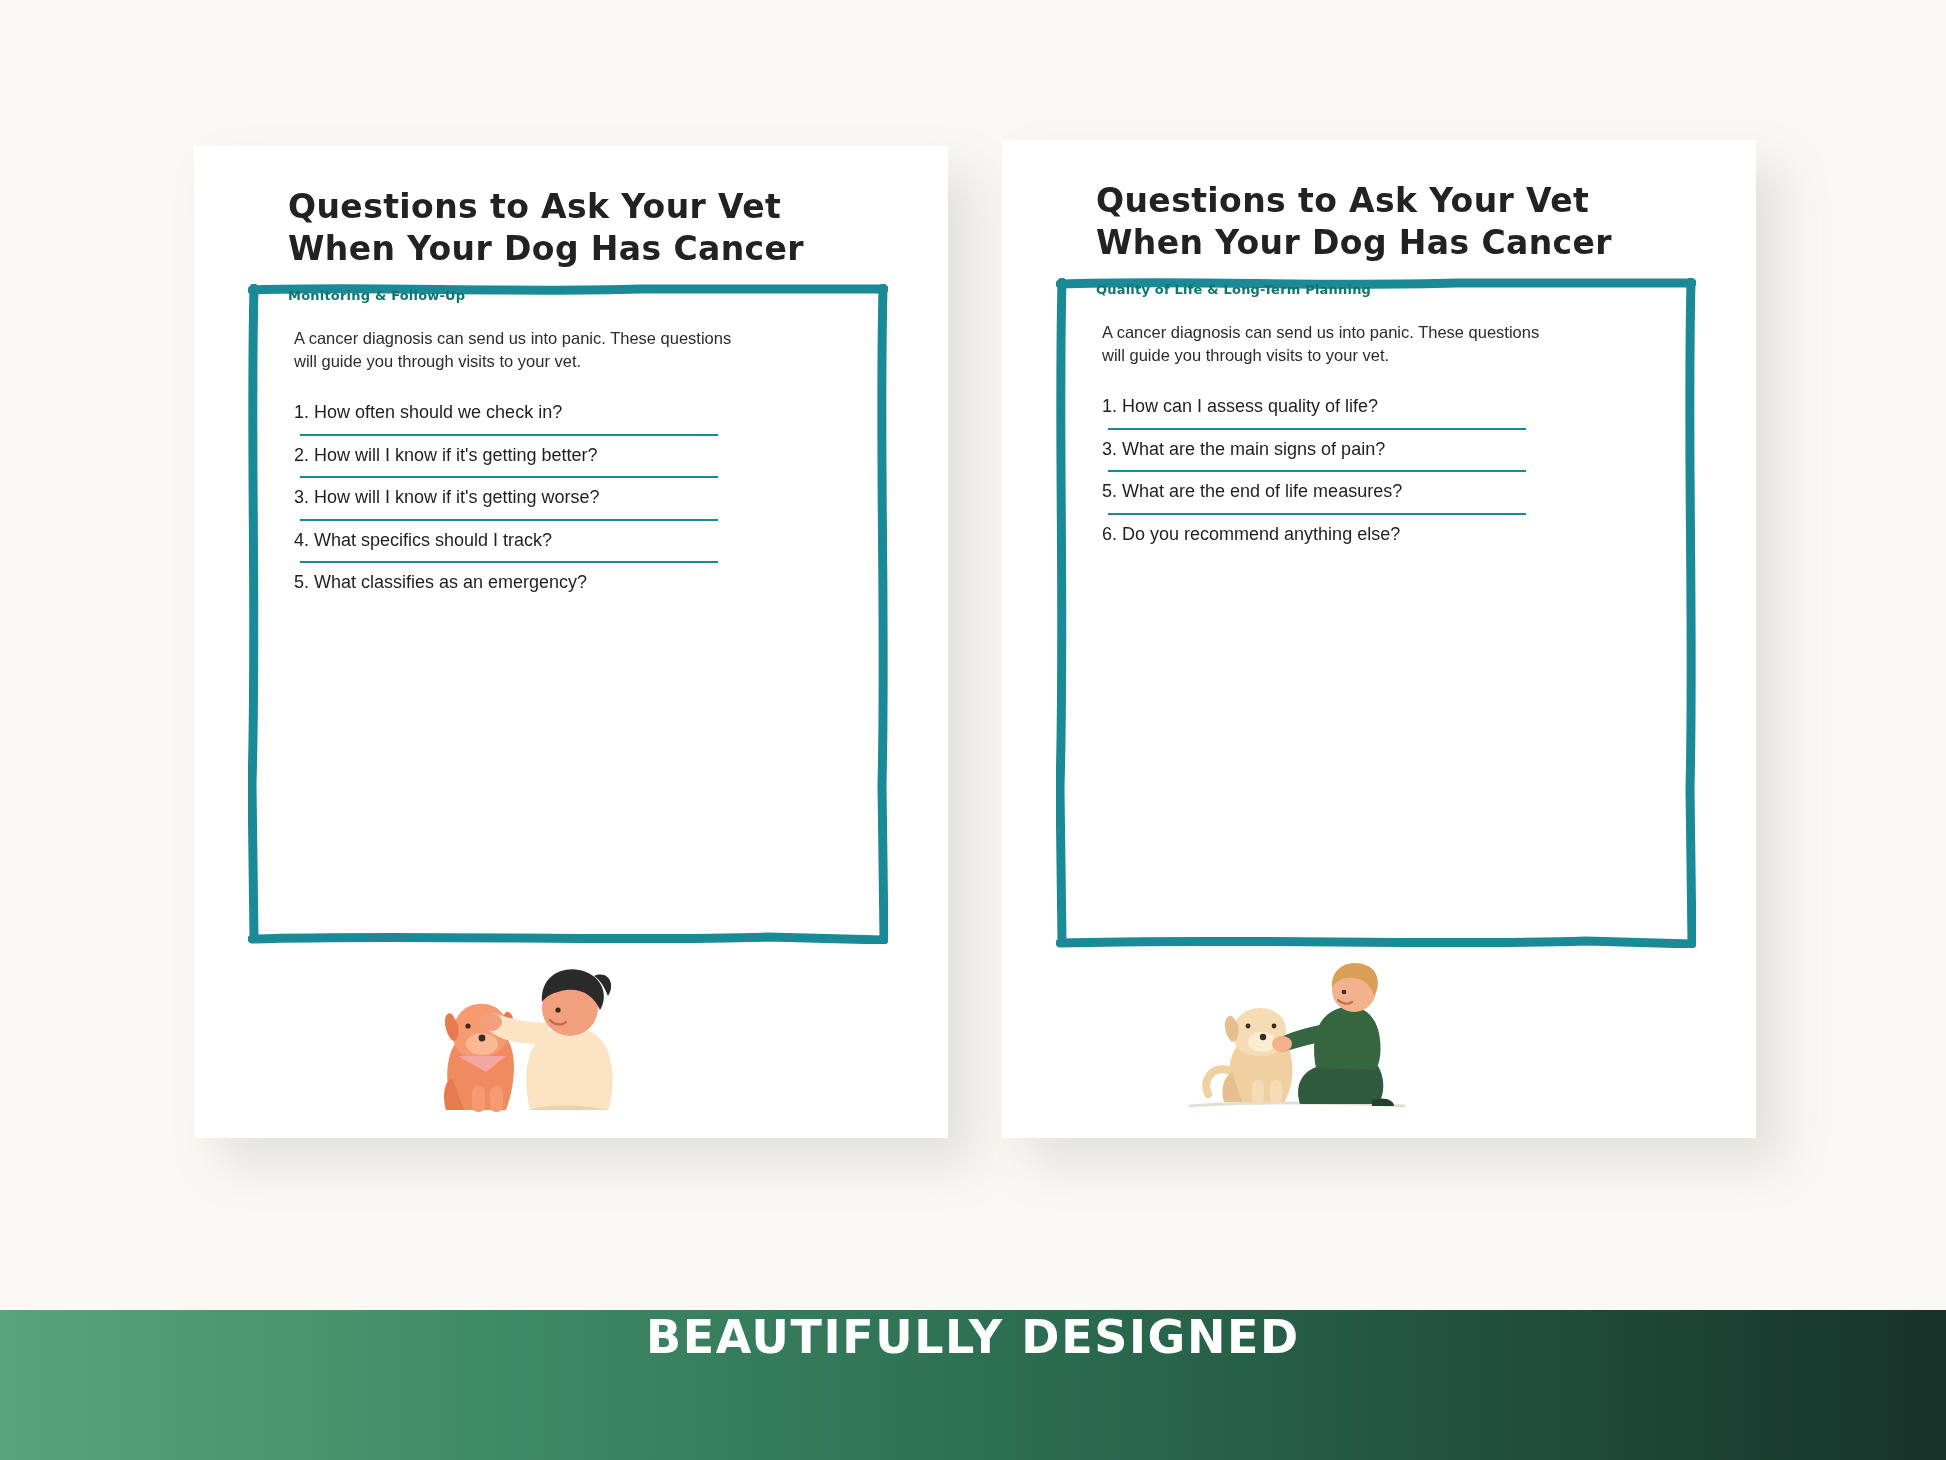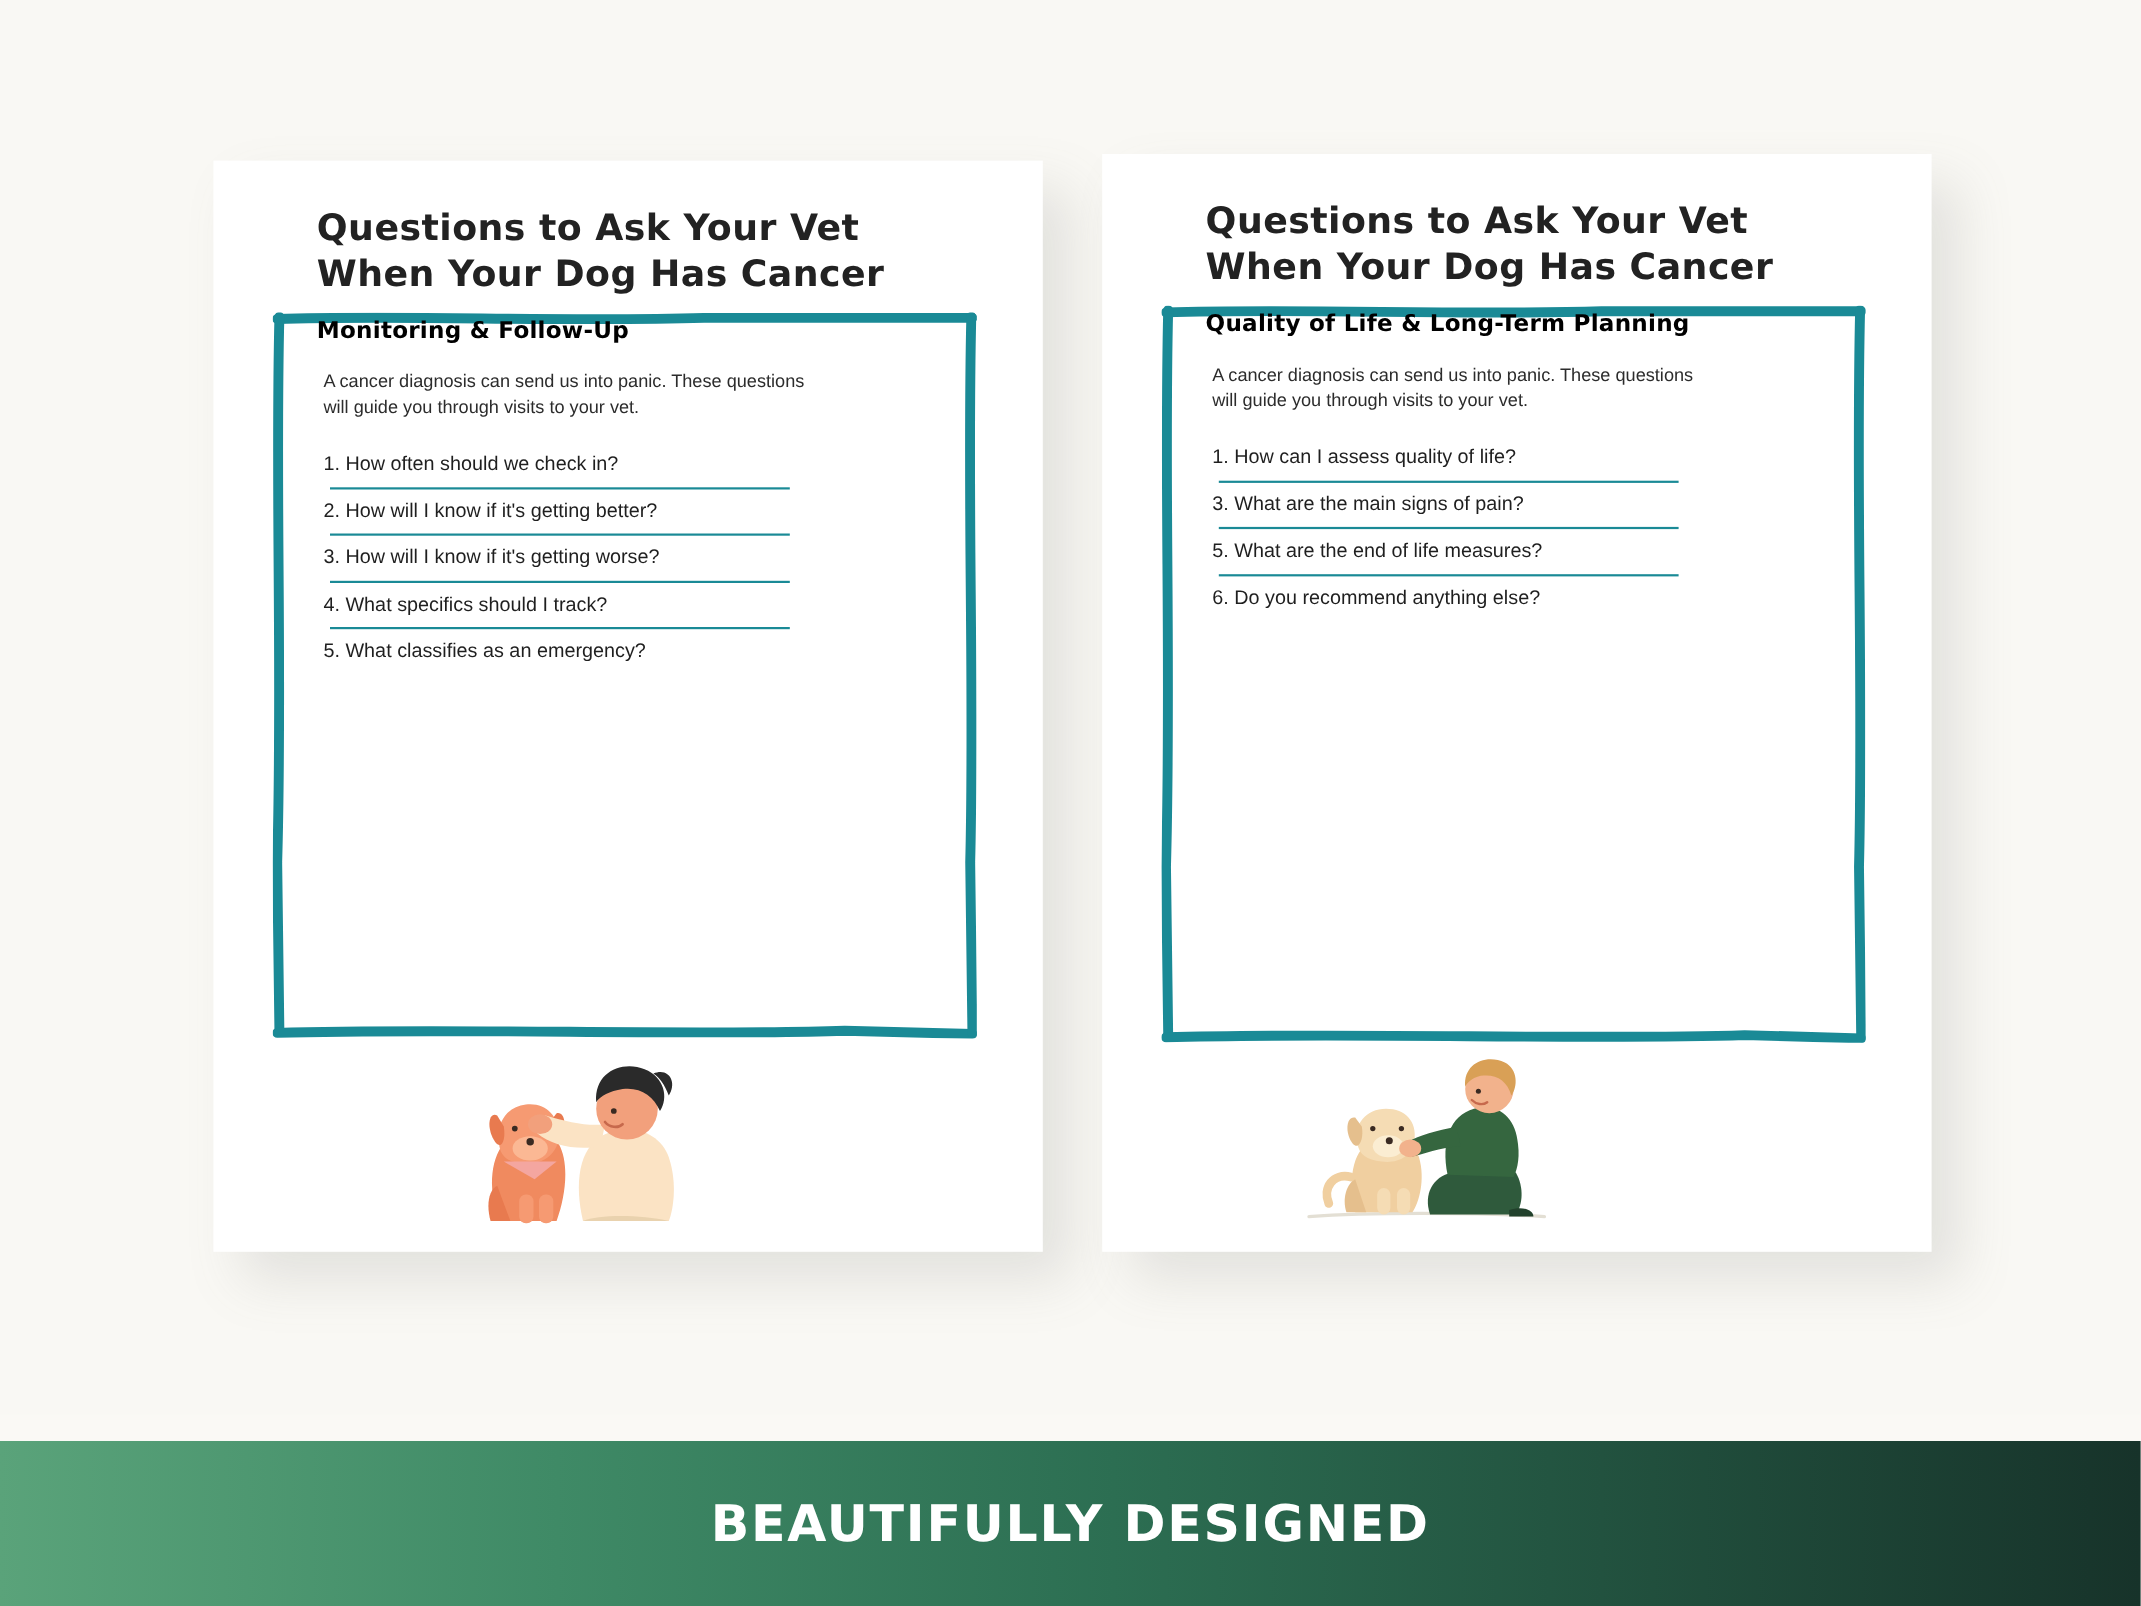--- a/index.html
+++ b/index.html
@@ -63,23 +63,23 @@
 
   
   .content {
     position: relative;
     padding: 0 28px 0 42px;
     z-index: 3;
   }
   .section-title {
     font-family: "DejaVu Sans", sans-serif;
     font-weight: bold;
-    font-size: 21px;
+    font-size: 13px;
     letter-spacing: 0.2px;
-    color: #000000;
+    color: #0f766e;
     margin: 18px 0 24px 0;
   }
   .intro {
     font-size: 16.5px;
     line-height: 1.38;
     color: #2c2c2c;
     max-width: 450px;
     margin: 0 0 20px 6px;
   }
   .q-list { margin: 0; padding: 0; list-style: none; }
@@ -107,21 +107,21 @@
   .illus-left  { left: 200px; bottom: 8px;  width: 250px; height: 220px; }
   .illus-right { left: 170px; bottom: 18px; width: 250px; height: 200px; }
 
   
   .banner {
     position: absolute;
     left: 0; top: 1310px;
     width: 1946px; height: 150px;
     background: linear-gradient(90deg, #5aa37a 0%, #3f8a66 26%, #2c6e52 52%, #17332a 100%);
     display: flex;
-    align-items: center;
+    align-items: flex-start;
     justify-content: center;
   }
   .banner-text {
     color: #ffffff;
     font-family: "DejaVu Sans", sans-serif;
     font-weight: bold;
     font-size: 46px;
     letter-spacing: 1.6px;
   }
 </style>

